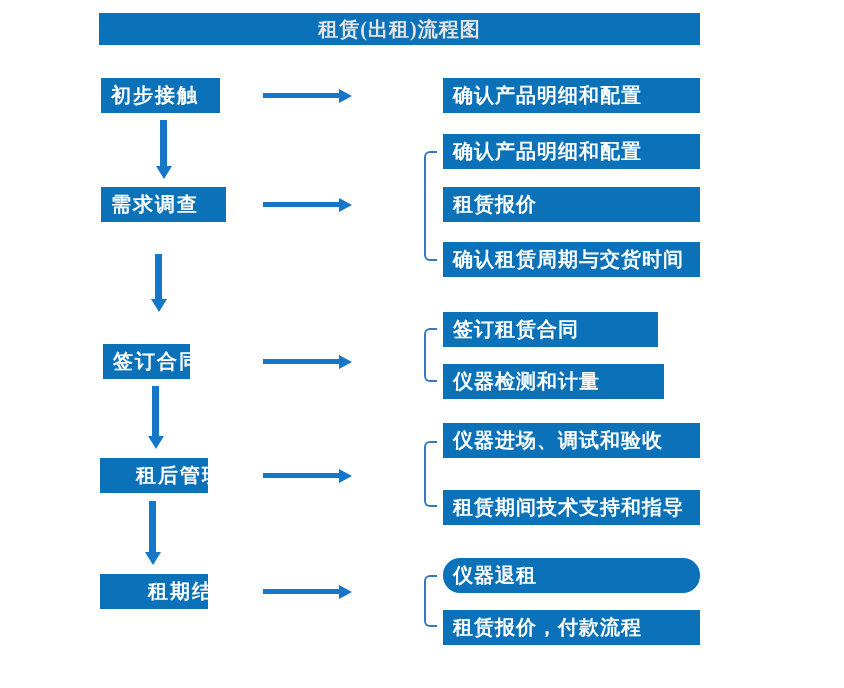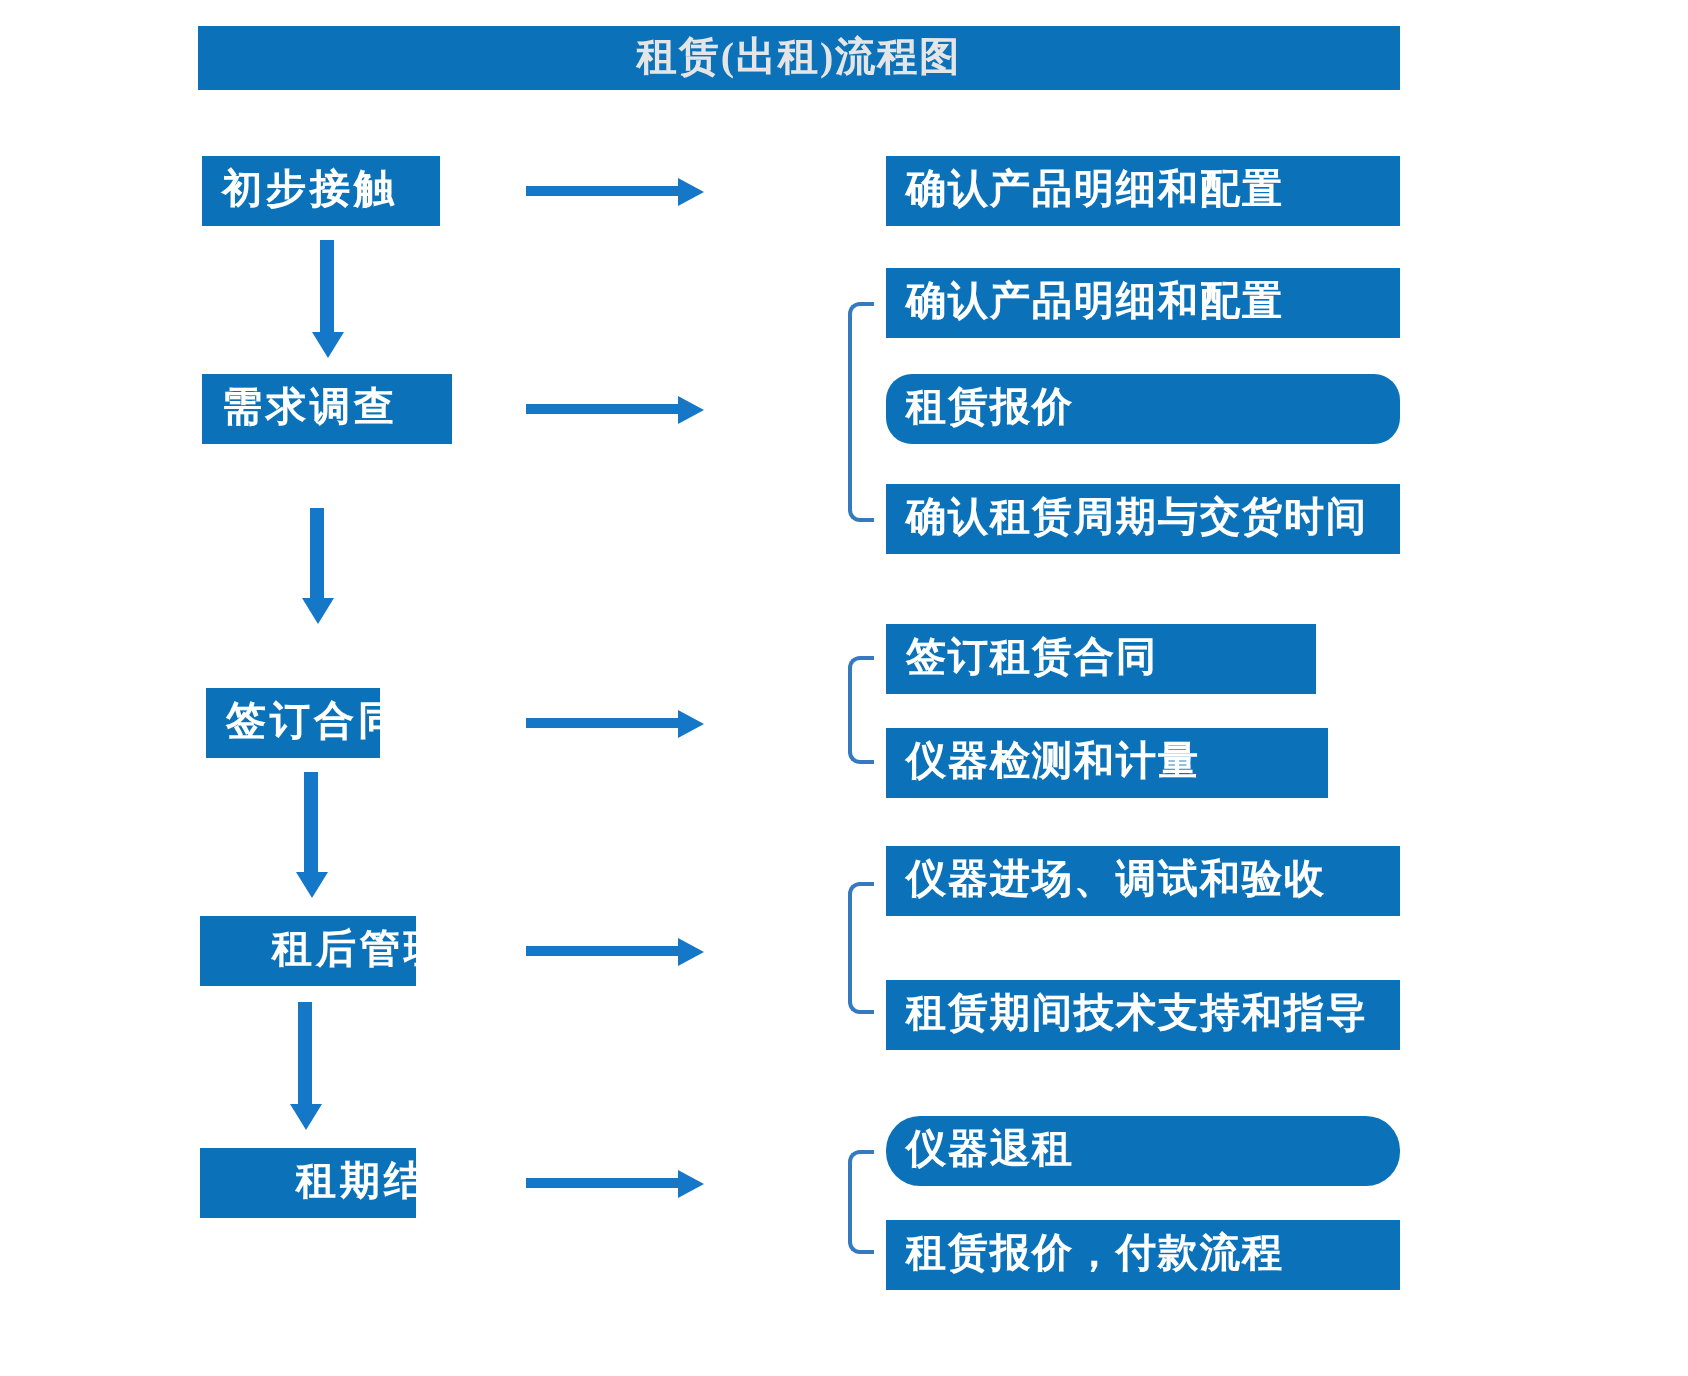--- a/index.html
+++ b/index.html
@@ -84,21 +84,21 @@
   <div class="title-bar">租赁(出租)流程图</div>
 
   <div class="box lbox" style="left:101px;top:78px;width:119px;">初步接触</div>
   <div class="box lbox" style="left:101px;top:187px;width:125px;">需求调查</div>
   <div class="box lbox" style="left:103px;top:344px;width:87px;">签订合同</div>
   <div class="box lbox" style="left:100px;top:458px;width:108px;padding-left:36px;">租后管理</div>
   <div class="box lbox" style="left:100px;top:574px;width:108px;padding-left:48px;">租期结束</div>
 
   <div class="box" style="left:443px;top:78px;width:257px;">确认产品明细和配置</div>
   <div class="box" style="left:443px;top:134px;width:257px;">确认产品明细和配置</div>
-  <div class="box" style="left:443px;top:187px;width:257px;border-radius:13px;">租赁报价</div>
+  <div class="box" style="left:443px;top:187px;width:257px;">租赁报价</div>
   <div class="box" style="left:443px;top:242px;width:257px;">确认租赁周期与交货时间</div>
   <div class="box" style="left:443px;top:312px;width:215px;">签订租赁合同</div>
   <div class="box" style="left:443px;top:364px;width:221px;">仪器检测和计量</div>
   <div class="box" style="left:443px;top:423px;width:257px;">仪器进场、调试和验收</div>
   <div class="box" style="left:443px;top:490px;width:257px;">租赁期间技术支持和指导</div>
   <div class="box" style="left:443px;top:558px;width:257px;border-radius:17px;">仪器退租</div>
   <div class="box" style="left:443px;top:610px;width:257px;">租赁报价，付款流程</div>
 
   <div class="harrow" style="left:263px;top:93px;width:76px;"></div>
   <div class="harrow" style="left:263px;top:202px;width:76px;"></div>

